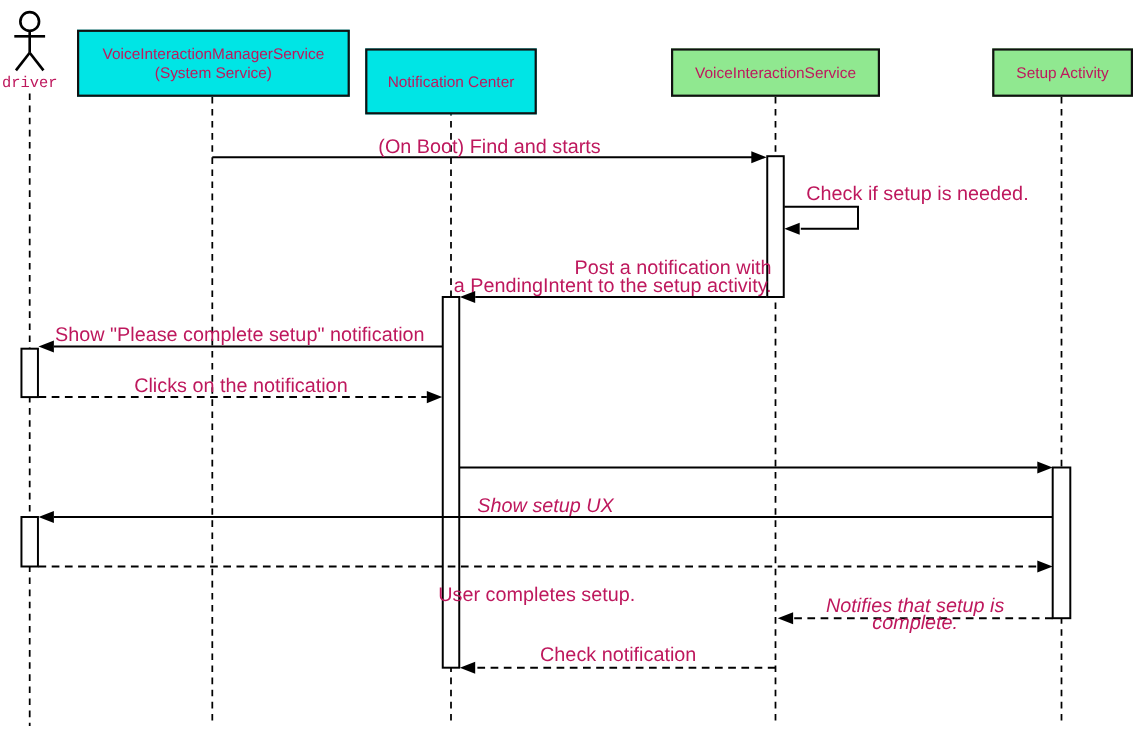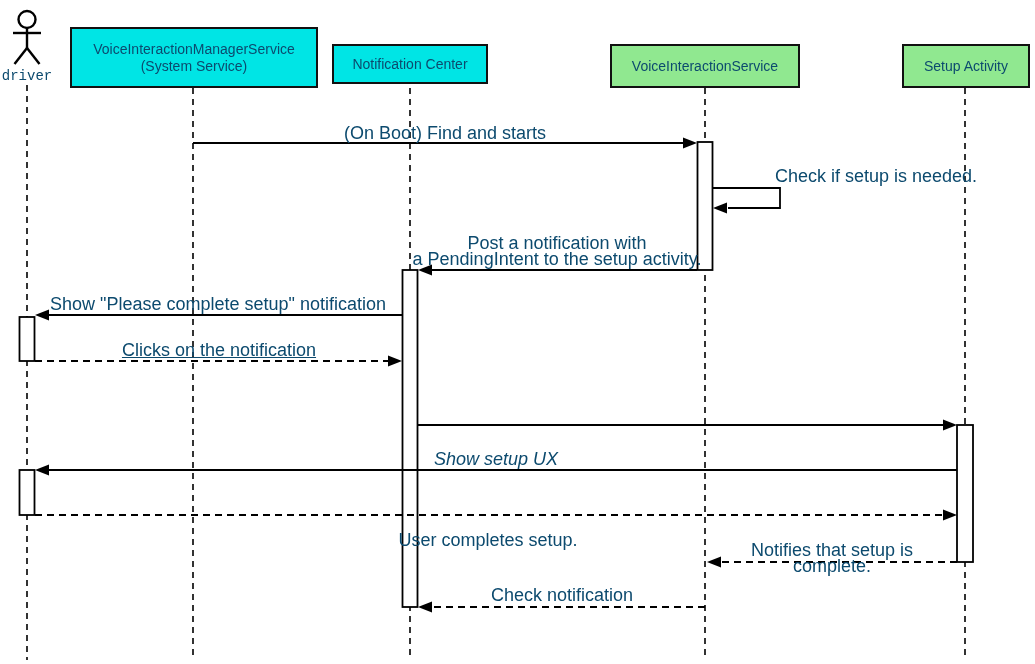--- a/index.html
+++ b/index.html
@@ -2,21 +2,21 @@
 <html><head>
 <meta charset="utf-8">
 <style>
   html, body { margin: 0; padding: 0; background: #ffffff; }
   .stage {
     position: relative;
     width: 1035px;
     height: 664px;
     background: #ffffff;
     font-family: "Liberation Sans", sans-serif;
-    color: #0c4a6e;
+    color: #be185d;
     overflow: hidden;
   }
   .layer {
     position: absolute;
     left: 0; top: 0;
     width: 1035px; height: 664px;
   }
   .pbox {
     position: absolute;
     box-sizing: border-box;
@@ -36,21 +36,21 @@
     white-space: nowrap;
   }
   .msg {
     position: absolute;
     font-size: 18px;
     line-height: 15.5px;
     white-space: pre-line;
     text-align: center;
   }
   .msg.centered { transform: translateX(-50%); }
-  .msg.left-block { text-align: center; }
+  .msg.left-block { text-align: right; }
 </style>
 </head>
 <body>
 
 <div class="stage">
 
   <svg class="layer" viewBox="0 0 1035 664" xmlns="http://www.w3.org/2000/svg">
 
     <path d="M27 85 V660" stroke="#000" stroke-width="1.6" stroke-dasharray="6 5" fill="none"></path>
     <path d="M193 88 V660" stroke="#000" stroke-width="1.6" stroke-dasharray="6 5" fill="none"></path>
@@ -100,45 +100,45 @@
       <line x1="13" y1="33" x2="41" y2="33"></line>
       <line x1="27" y1="48" x2="14.5" y2="64"></line>
       <line x1="27" y1="48" x2="39.5" y2="64"></line>
     </g>
   </svg>
 
   <div class="pbox" style="left: 70px; top: 27px; width: 248px; height: 61px; background-color: rgb(0, 229, 229);">
     <span>VoiceInteractionManagerService
 (System Service)</span>
   </div>
-  <div class="pbox" style="left: 332px; top: 44px; width: 156px; height: 40px; background-color: rgb(0, 229, 229);">
+  <div class="pbox" style="left: 332px; top: 44px; width: 156px; height: 60px; background-color: rgb(0, 229, 229);">
     <span>Notification Center</span>
   </div>
   <div class="pbox" style="left: 610px; top: 44px; width: 190px; height: 44px; background-color: rgb(144, 232, 144);">
     <span>VoiceInteractionService</span>
   </div>
   <div class="pbox" style="left: 902px; top: 44px; width: 128px; height: 44px; background-color: rgb(144, 232, 144);">
     <span>Setup Activity</span>
   </div>
 
   <div class="actor-label" style="left:27px; top:68px;font-family:Liberation Mono, monospace;">driver</div>
 
   <div class="msg centered" style="left:445px; top:126px;">(On Boot) Find and starts</div>
 
-  <div class="msg" style="left:775px; top:169px;text-align:center;">Check if setup is needed.</div>
+  <div class="msg" style="left:733px; top:169px;text-align:center;">Check if setup is needed.</div>
 
   <div class="msg centered left-block" style="left:557px; top:236px;">Post a notification with
 a PendingIntent to the setup activity.</div>
 
   <div class="msg centered" style="left:218px; top:297px;">Show "Please complete setup" notification</div>
 
-  <div class="msg centered" style="left:219px; top:343px;text-decoration:underline;">Clicks on the notification</div>
+  <div class="msg centered" style="left:219px; top:343px;">Clicks on the notification</div>
 
 
   <div class="msg centered" style="left:496px; top:452px;font-style:italic;">Show setup UX</div>
 
   <div class="msg centered" style="left:488px; top:497px;margin-top:36px;">User completes setup.</div>
 
-  <div class="msg centered" style="left:832px; top:543px;">Notifies that setup is complete.</div>
+  <div class="msg centered" style="left:832px; top:543px;font-style:italic;">Notifies that setup is complete.</div>
 
   <div class="msg centered" style="left:562px; top:588px;">Check notification</div>
 
 </div>
 
 </body></html>

